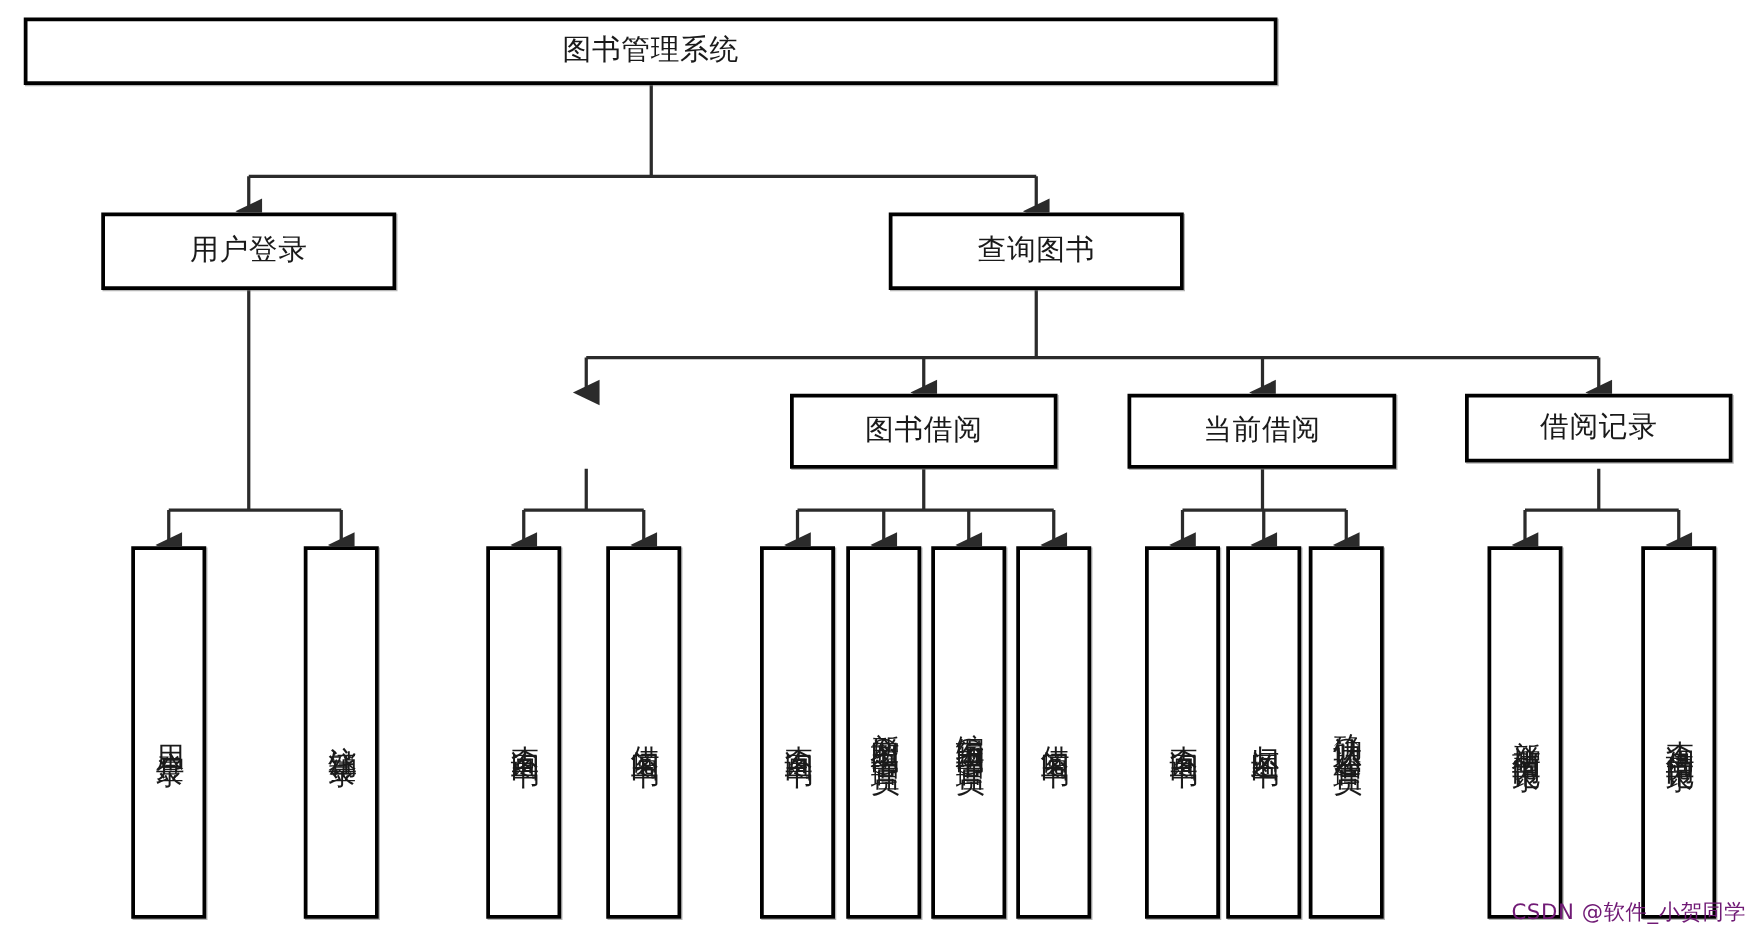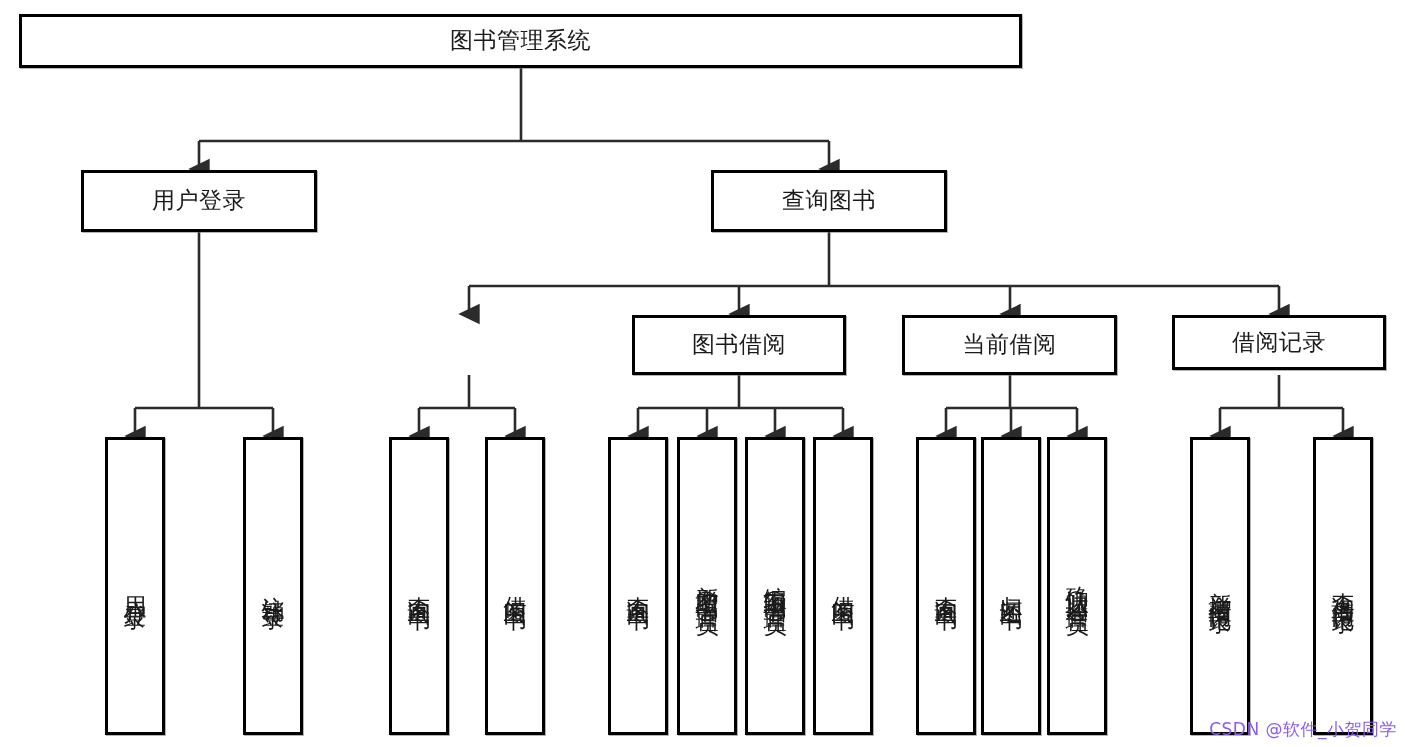--- a/index.html
+++ b/index.html
@@ -62,21 +62,21 @@
     line-height: 1.0;
     letter-spacing: 4px;
     white-space: nowrap;
     text-align: center;
   }
   .watermark {
     position: absolute;
     right: 8px;
     bottom: 6px;
     font-size: 17px;
-    color: #8b5cf6;
+    color: #701a75;
     letter-spacing: 0.5px;
     white-space: nowrap;
     user-select: none;
   }
 </style>
 </head>
 <body>
 
 <div id="canvas">
 

